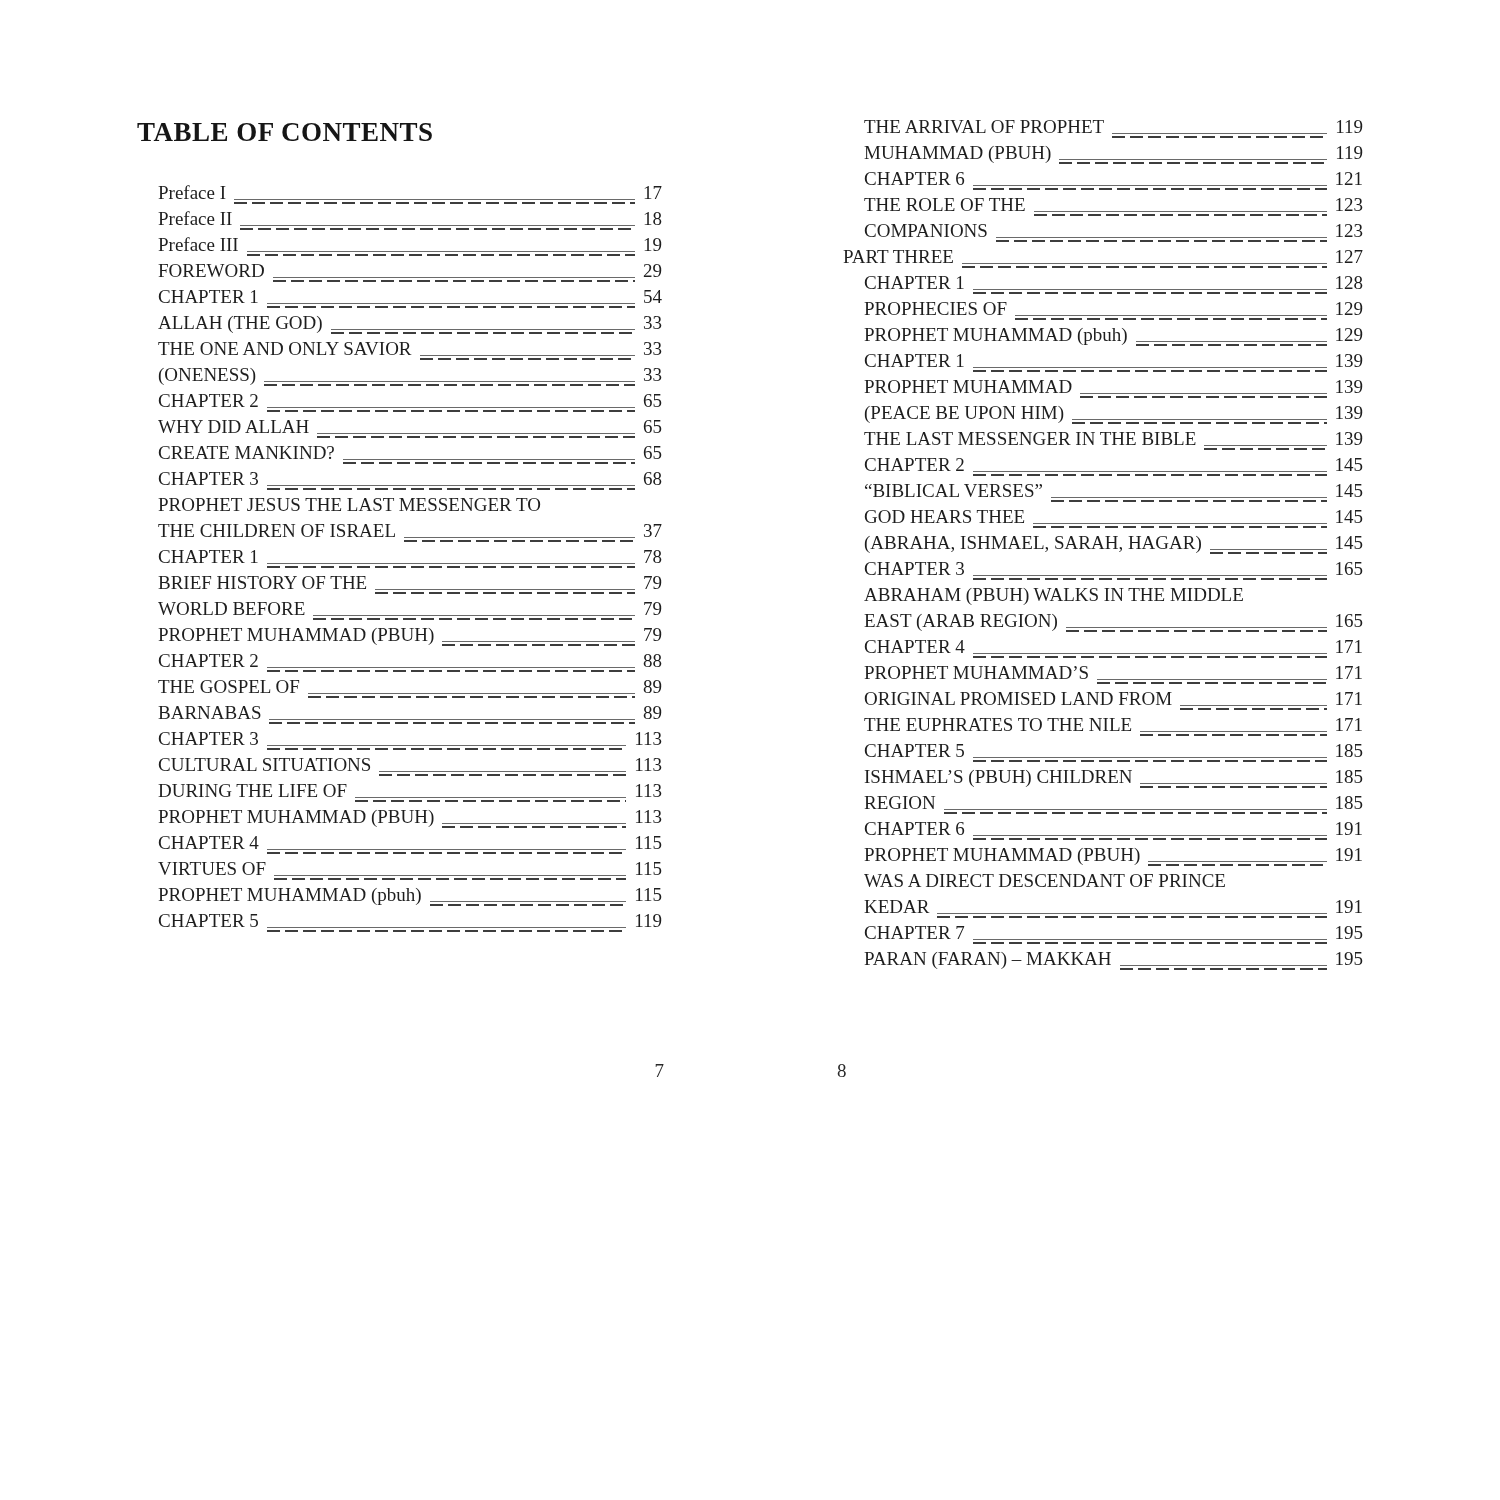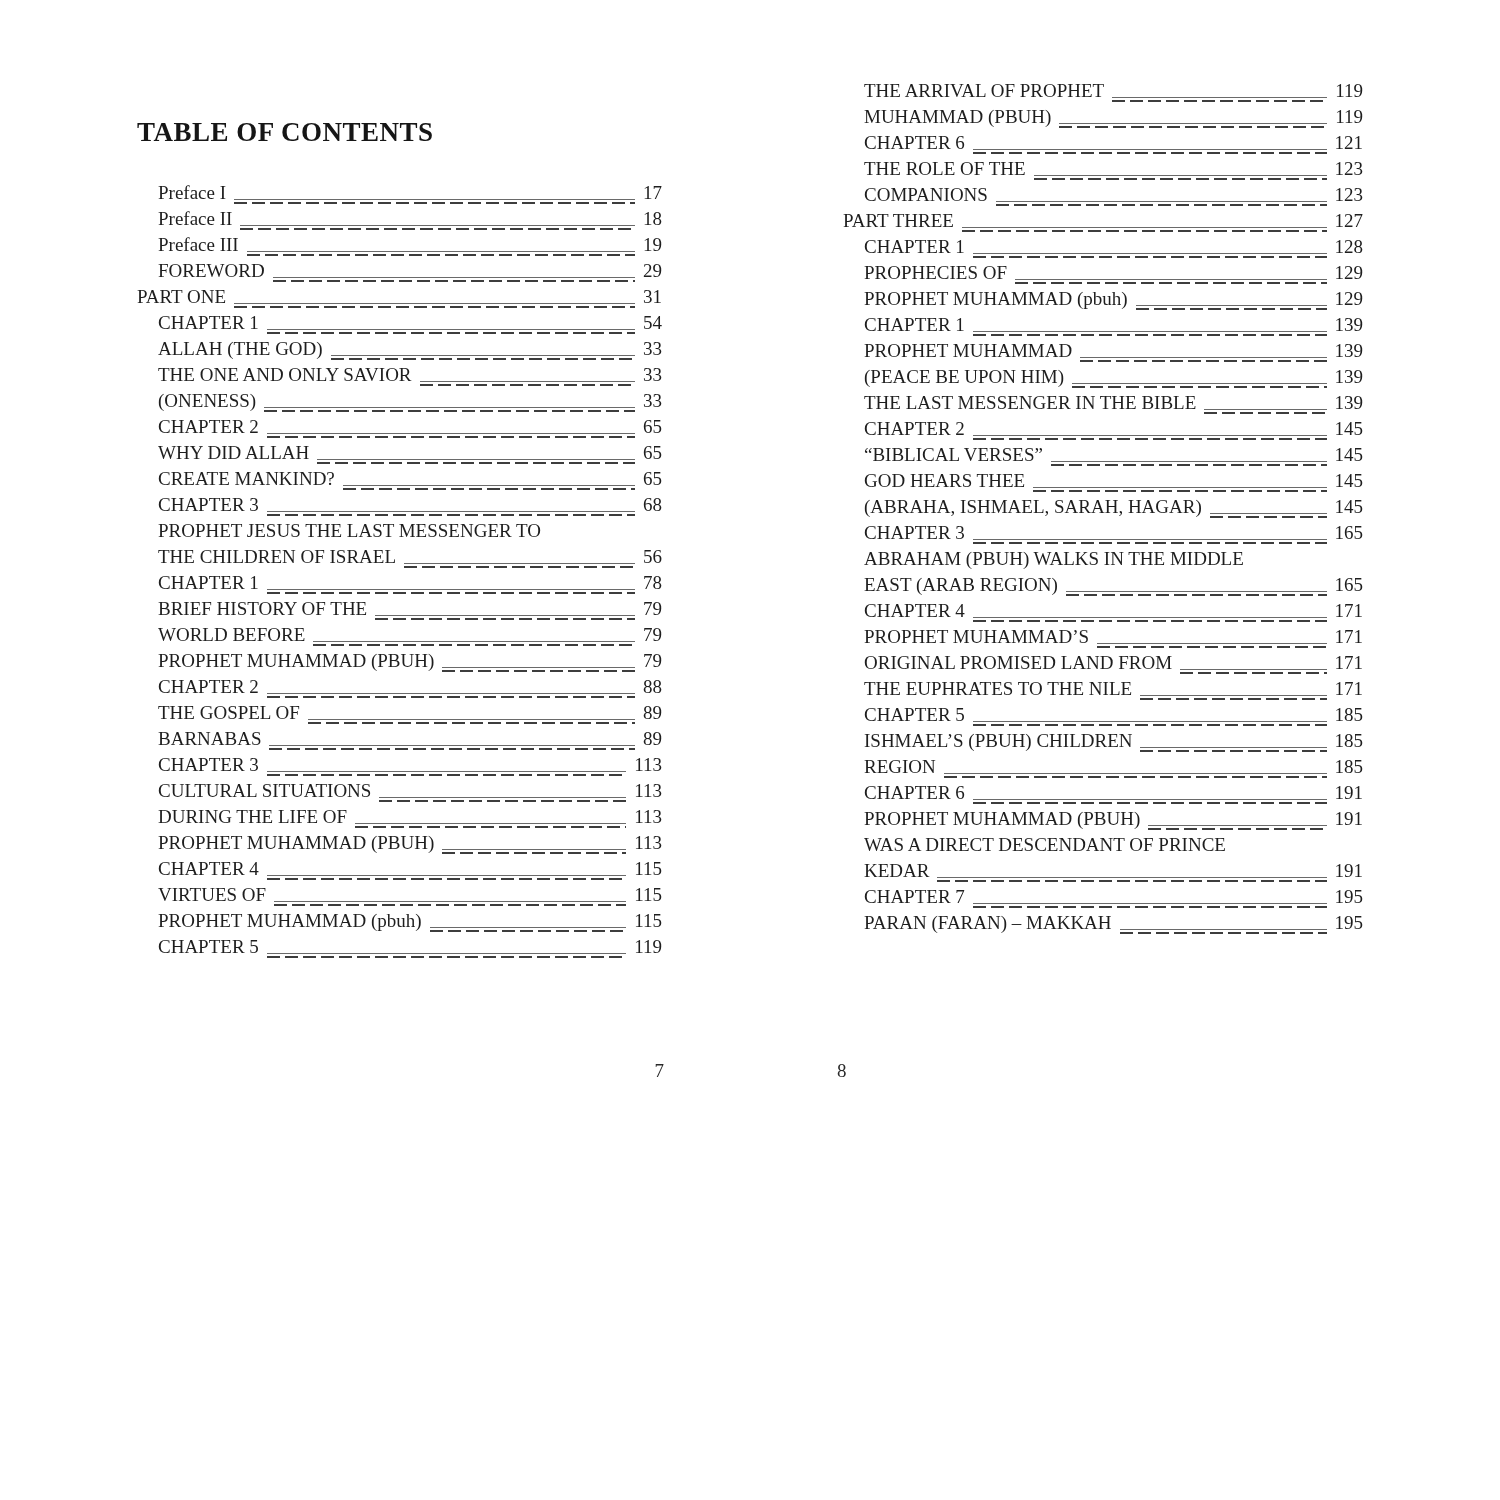--- a/index.html
+++ b/index.html
@@ -26,21 +26,21 @@
   .toc-title {
     margin: 0 0 27px 0;
     padding-top: 112px;
     font-size: 27px;
     line-height: 41px;
     font-weight: bold;
     letter-spacing: 0.5px;
     color: #161616;
     white-space: nowrap;
   }
-  #page-right .entries { padding-top: 78px; }
+  #page-right .entries { padding-top: 114px; }
 
   .toc-row {
     display: flex;
     align-items: baseline;
     height: 26px;
     line-height: 26px;
     font-size: 19px;
     white-space: nowrap;
   }
   .toc-row.indent { padding-left: 21px; }
@@ -99,25 +99,20 @@
         <div class="toc-row indent">
     <span class="label">Preface III</span>
     <span class="leader"></span>
     <span class="pagenum">19</span>
   </div>
         <div class="toc-row indent">
     <span class="label">FOREWORD</span>
     <span class="leader"></span>
     <span class="pagenum">29</span>
   </div>
-        <div class="toc-row">
-    <span class="label">PART ONE</span>
-    <span class="leader"></span>
-    <span class="pagenum">31</span>
-  </div>
         <div class="toc-row indent">
     <span class="label">CHAPTER 1</span>
     <span class="leader"></span>
     <span class="pagenum">54</span>
   </div>
         <div class="toc-row indent">
     <span class="label">ALLAH (THE GOD)</span>
     <span class="leader"></span>
     <span class="pagenum">33</span>
   </div>
@@ -151,21 +146,21 @@
     <span class="leader"></span>
     <span class="pagenum">68</span>
   </div>
         <div class="toc-row indent">
     <span class="label">PROPHET JESUS THE LAST MESSENGER TO</span>
 
   </div>
         <div class="toc-row indent">
     <span class="label">THE CHILDREN OF ISRAEL</span>
     <span class="leader"></span>
-    <span class="pagenum">56</span>
+    <span class="pagenum">37</span>
   </div>
         <div class="toc-row indent">
     <span class="label">CHAPTER 1</span>
     <span class="leader"></span>
     <span class="pagenum">78</span>
   </div>
         <div class="toc-row indent">
     <span class="label">BRIEF HISTORY OF THE</span>
     <span class="leader"></span>
     <span class="pagenum">79</span>

